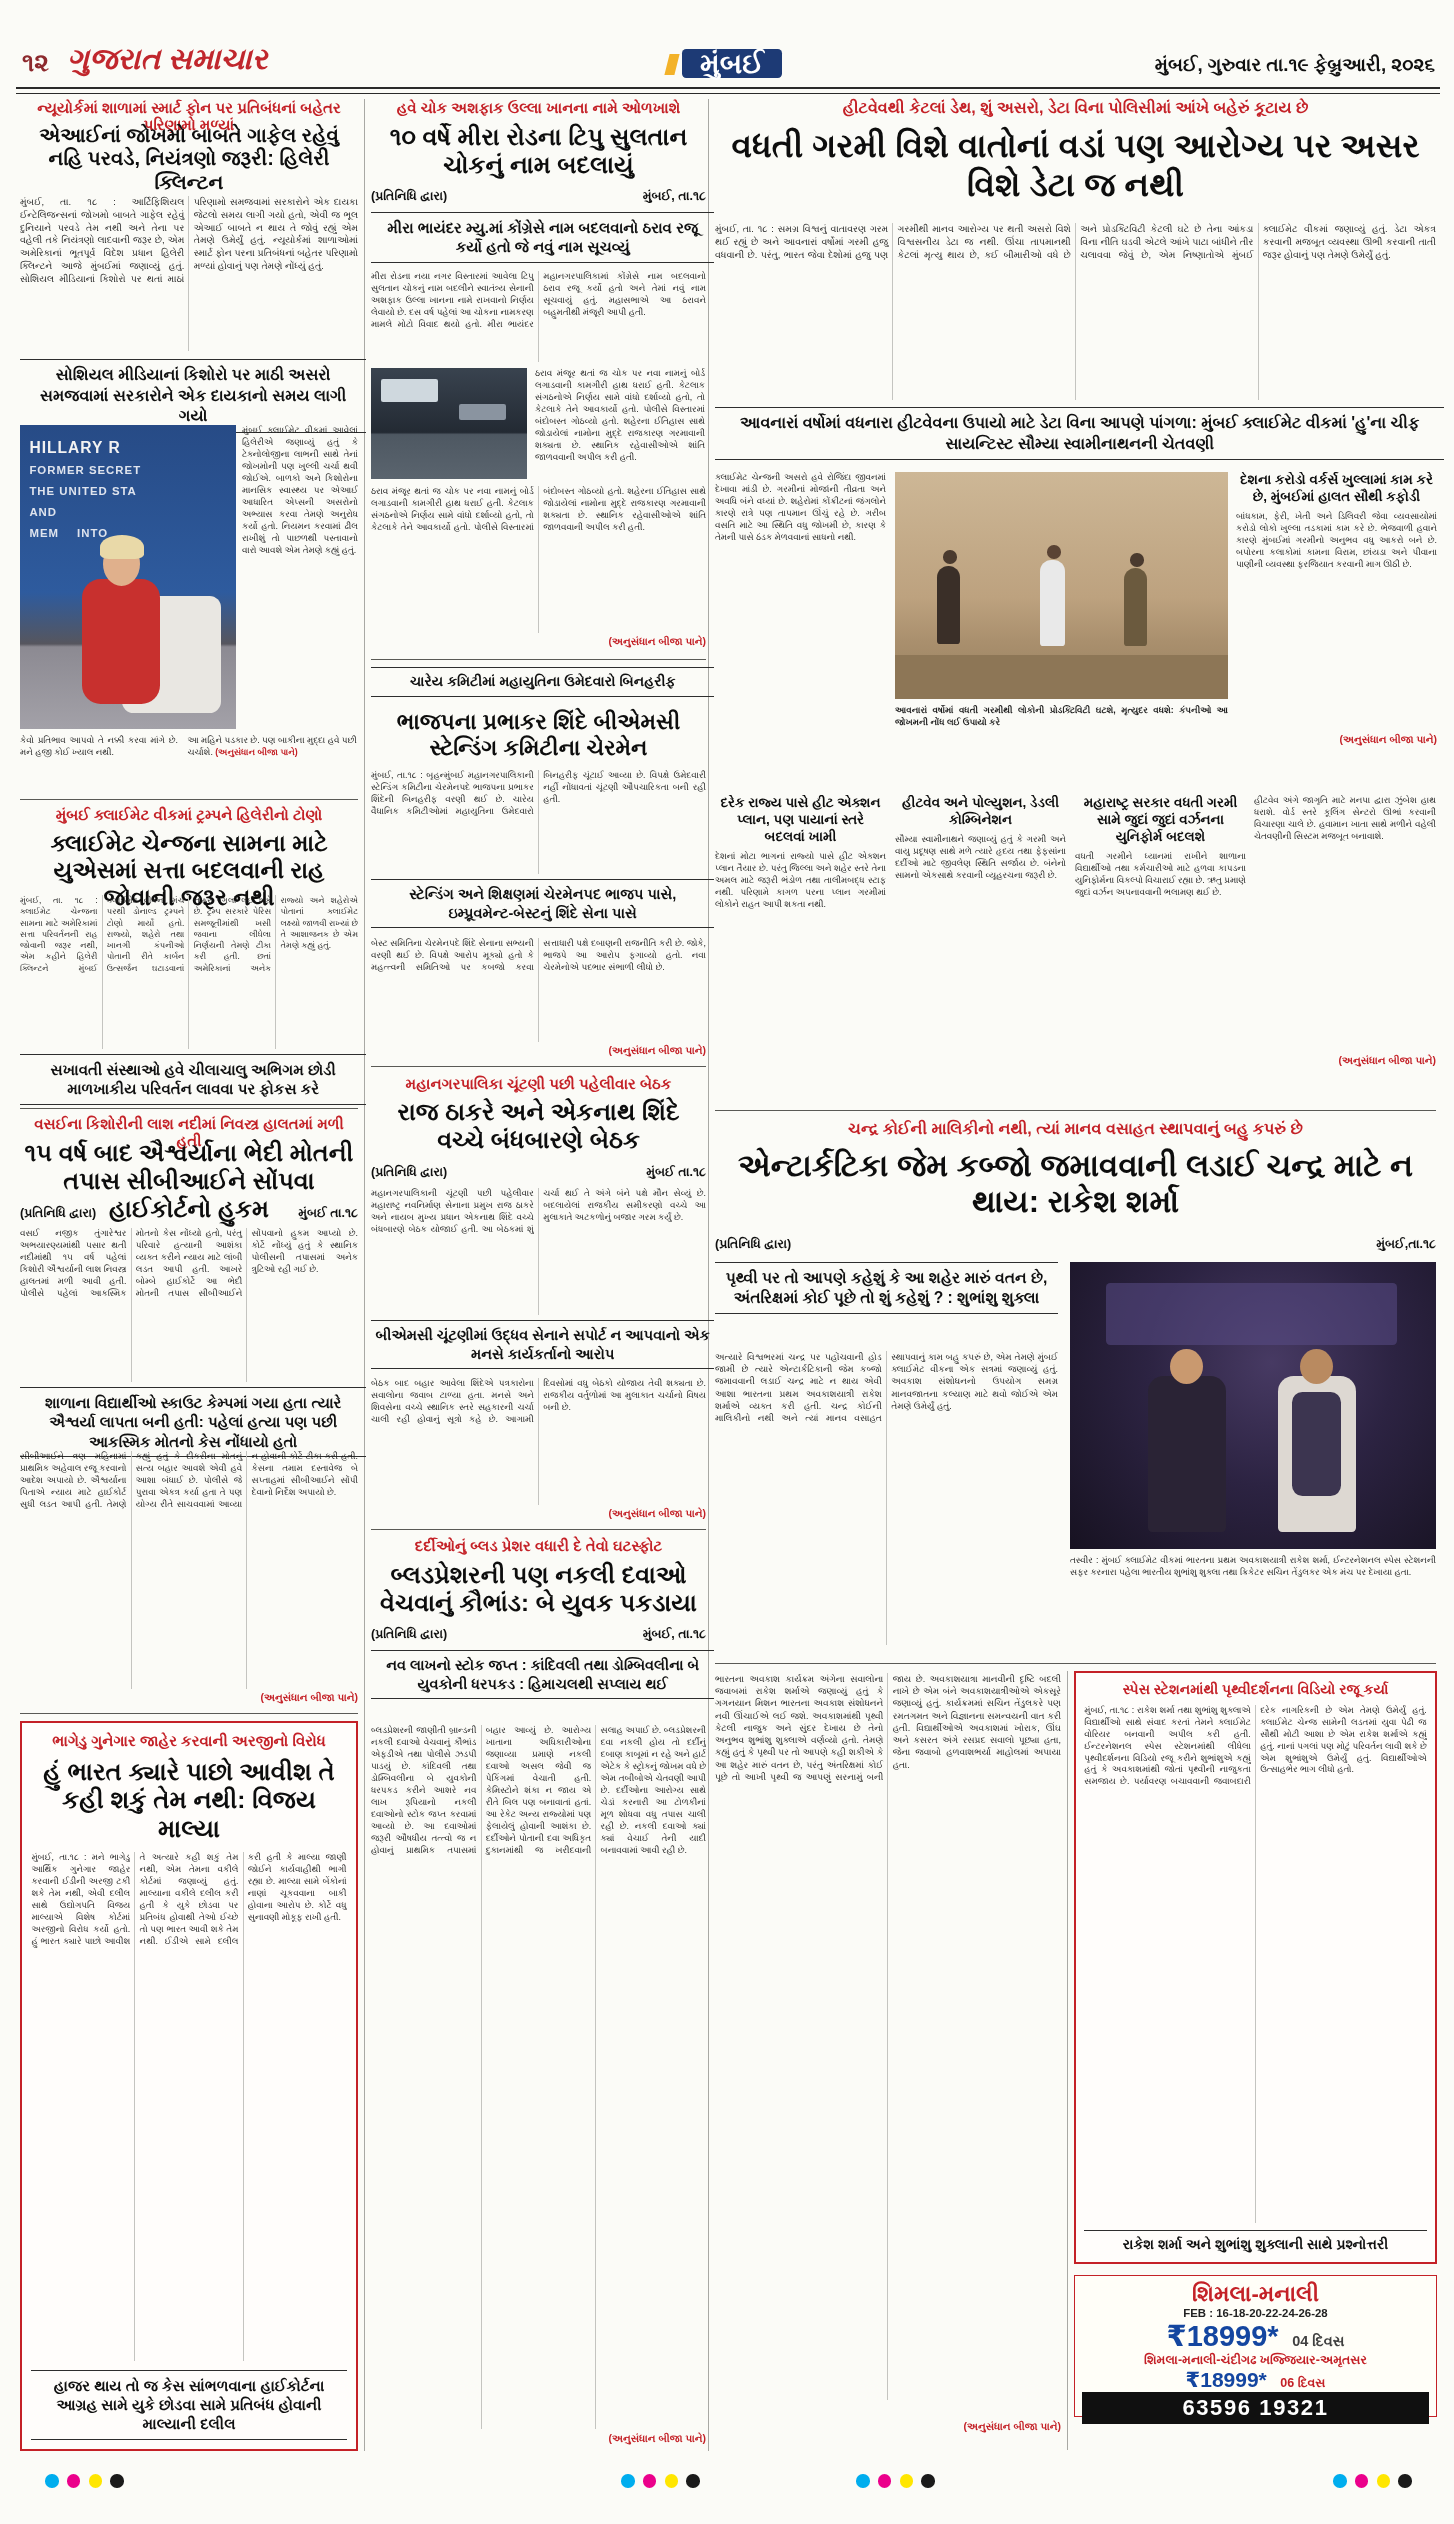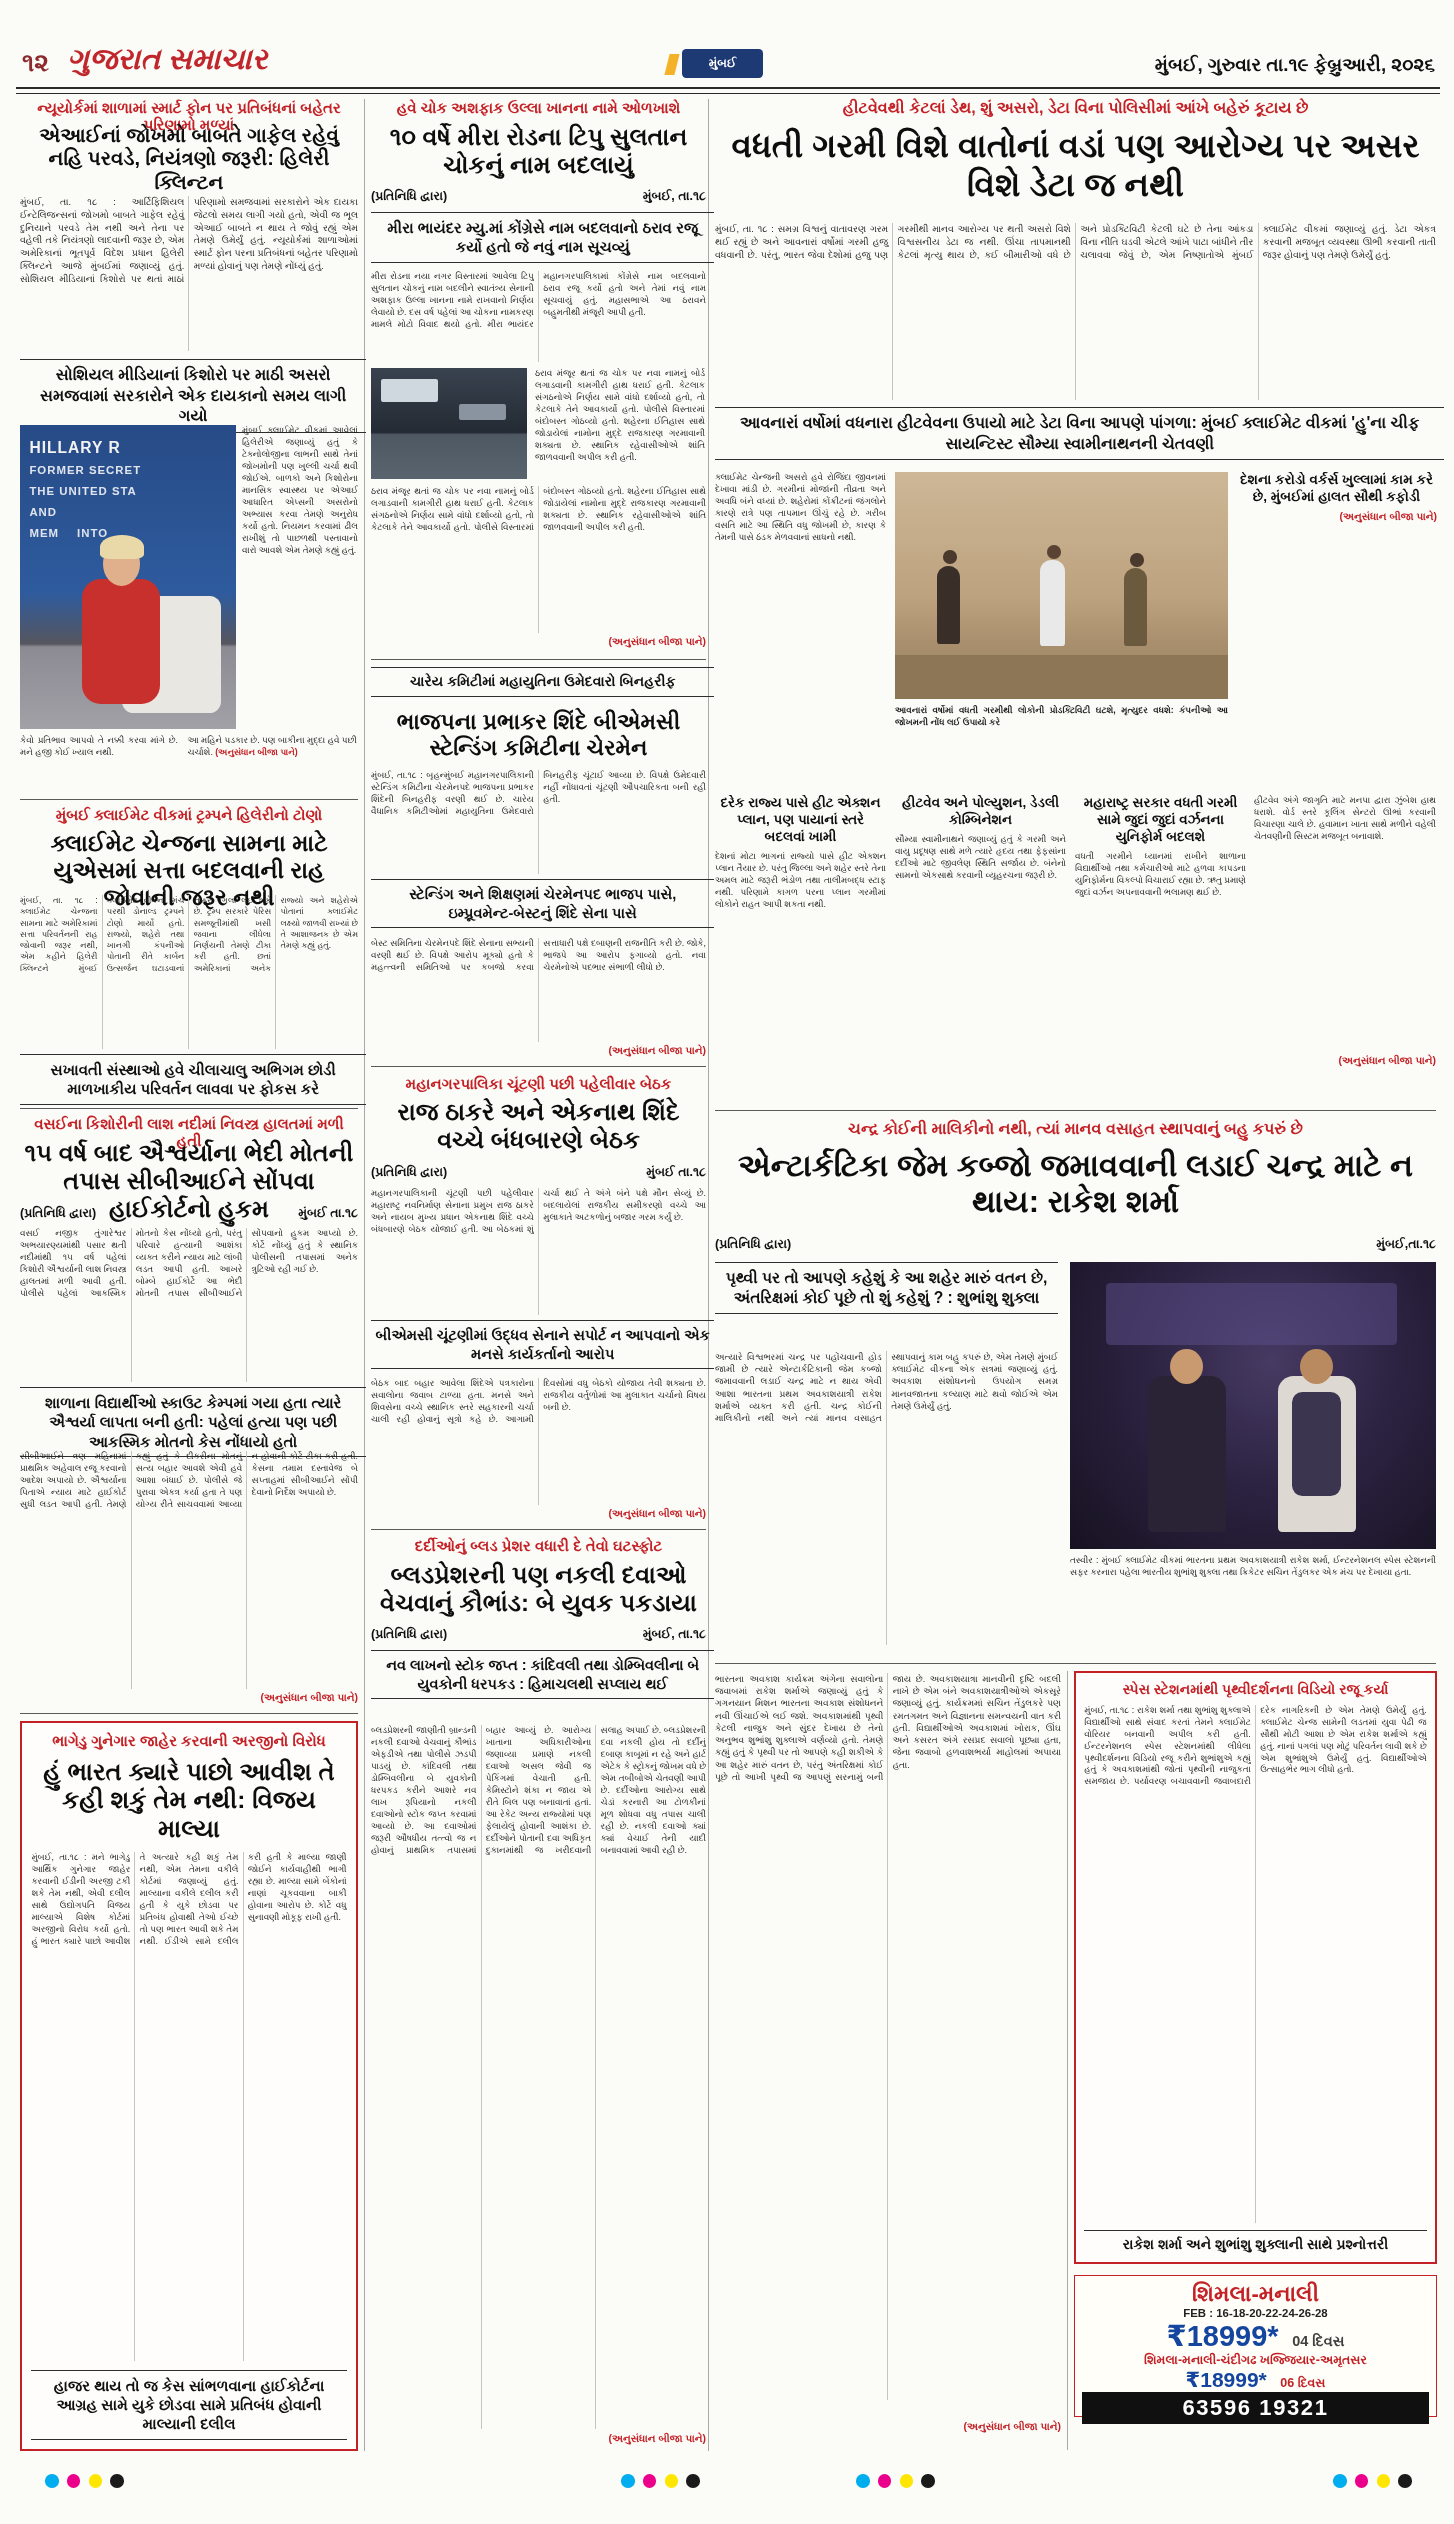--- a/index.html
+++ b/index.html
@@ -27,21 +27,21 @@
   .dot{width:13.5px;height:13.5px;border-radius:50%;}
 </style>
 </head>
 <body>
 
 <div id="page">
 
   <div class="abs" style="left:22px;top:48px;font-size:25px;font-weight:700;color:#8d2a2e;">૧૨</div>
   <div class="abs" style="left:67px;top:42px;font-size:30px;font-weight:700;font-style:italic;color:#c0272d;font-family:'Liberation Serif',serif;">ગુજરાત સમાચાર</div>
   <div class="abs" style="left:667px;top:54px;width:10.4px;height:21px;background:#f3b229;transform:skewX(-14deg);"></div>
-  <div class="abs" style="left:682px;top:49px;width:81px;height:29px;background:#1d3a75;border-radius:4.2px;color:#ffffff;font-size:12px;font-weight:700;text-align:center;line-height:29px;">મુંબઈ</div>
+  <div class="abs" style="left:682px;top:49px;width:100px;height:29px;background:#1d3a75;border-radius:4.2px;color:#ffffff;font-size:28px;font-weight:700;text-align:center;line-height:29px;">મુંબઈ</div>
   <div class="abs" style="left:987px;top:54px;width:448px;text-align:right;font-size:18.7px;font-weight:700;color:#101010;">મુંબઈ, ગુરુવાર તા.૧૯ ફેબ્રુઆરી, ૨૦૨૬</div>
   <div class="abs" style="left:15.6px;top:87px;width:1424px;height:3.6px;border-top:2.1px solid #2a2a2a;border-bottom:0.5px solid #2a2a2a;"></div>
 
   <div class="vrule" style="left:364px;top:99px;height:2352px;"></div>
   <div class="vrule" style="left:708px;top:99px;height:2352px;"></div>
   <div class="vrule" style="left:1067px;top:1671px;height:779px;"></div>
 
   <div>
     <div class="abs kicker" style="left:20px;top:99px;width:338px;font-size:15px;">ન્યૂયોર્કમાં શાળામાં સ્માર્ટ ફોન પર પ્રતિબંધનાં બહેતર પરિણામો મળ્યાં</div>
     <div class="abs hl" style="left:20px;top:124px;width:338px;font-size:20px;">એઆઈનાં જોખમો બાબતે ગાફેલ રહેવું નહિ પરવડે, નિયંત્રણો જરૂરી: હિલેરી ક્લિન્ટન</div>
@@ -170,20 +170,21 @@
       <div class="abs" style="left:145px;top:88px;width:25px;height:86px;background:#e9e9e9;border-radius:11.4px 11.4px 3.1px 3.1px;"></div>
       <div class="abs" style="left:152px;top:73px;width:13.5px;height:13.5px;background:#5a4334;border-radius:50%;"></div>
       <div class="abs" style="left:229px;top:96px;width:23px;height:78px;background:#6b5a3e;border-radius:11.4px 11.4px 3.1px 3.1px;"></div>
       <div class="abs" style="left:235px;top:81px;width:13.5px;height:13.5px;background:#4a3a2e;border-radius:50%;"></div>
       <div class="abs" style="left:0px;top:183px;width:333px;height:44px;background:#8d7656;"></div>
     </div>
     <div class="abs caption" style="left:895px;top:705px;width:333px;height:73px;font-weight:700;">આવનારાં વર્ષોમાં વધતી ગરમીથી લોકોની પ્રોડક્ટિવિટી ઘટશે, મૃત્યુદર વધશે: કંપનીઓ આ જોખમની નોંધ લઈ ઉપાયો કરે</div>
 
     <div class="abs" style="left:1236px;top:472px;width:201px;height:311px;overflow:hidden;">
       <div class="minihead">દેશના કરોડો વર્કર્સ ખુલ્લામાં કામ કરે છે, મુંબઈમાં હાલત સૌથી કફોડી</div>
+      <div class="bt" style="height:223px;">બાંધકામ, ફેરી, ખેતી અને ડિલિવરી જેવા વ્યવસાયોમાં કરોડો લોકો ખુલ્લા તડકામાં કામ કરે છે. ભેજવાળી હવાને કારણે મુંબઈમાં ગરમીનો અનુભવ વધુ આકરો બને છે. બપોરના કલાકોમાં કામના વિરામ, છાંયડા અને પીવાના પાણીની વ્યવસ્થા ફરજિયાત કરવાની માગ ઊઠી છે.</div>
       <div class="cont-line">(અનુસંધાન બીજા પાને)</div>
     </div>
 
     <div class="abs" style="left:715px;top:795px;width:171px;height:301px;overflow:hidden;">
       <div class="minihead">દરેક રાજ્ય પાસે હીટ એક્શન પ્લાન, પણ પાયાનાં સ્તરે બદલવાં ખામી</div>
       <div class="bt" style="height:229px;">દેશનાં મોટા ભાગનાં રાજ્યો પાસે હીટ એક્શન પ્લાન તૈયાર છે. પરંતુ જિલ્લા અને શહેર સ્તરે તેના અમલ માટે જરૂરી ભંડોળ તથા તાલીમબદ્ધ સ્ટાફ નથી. પરિણામે કાગળ પરના પ્લાન ગરમીમાં લોકોને રાહત આપી શકતા નથી.</div>
     </div>
     <div class="abs" style="left:895px;top:795px;width:171px;height:301px;overflow:hidden;">
       <div class="minihead">હીટવેવ અને પોલ્યુશન, ડેડલી કોમ્બિનેશન</div>
       <div class="bt" style="height:229px;">સૌમ્યા સ્વામીનાથને જણાવ્યું હતું કે ગરમી અને વાયુ પ્રદૂષણ સાથે મળે ત્યારે હૃદય તથા ફેફસાંના દર્દીઓ માટે જીવલેણ સ્થિતિ સર્જાય છે. બંનેનો સામનો એકસાથે કરવાની વ્યૂહરચના જરૂરી છે.</div>

